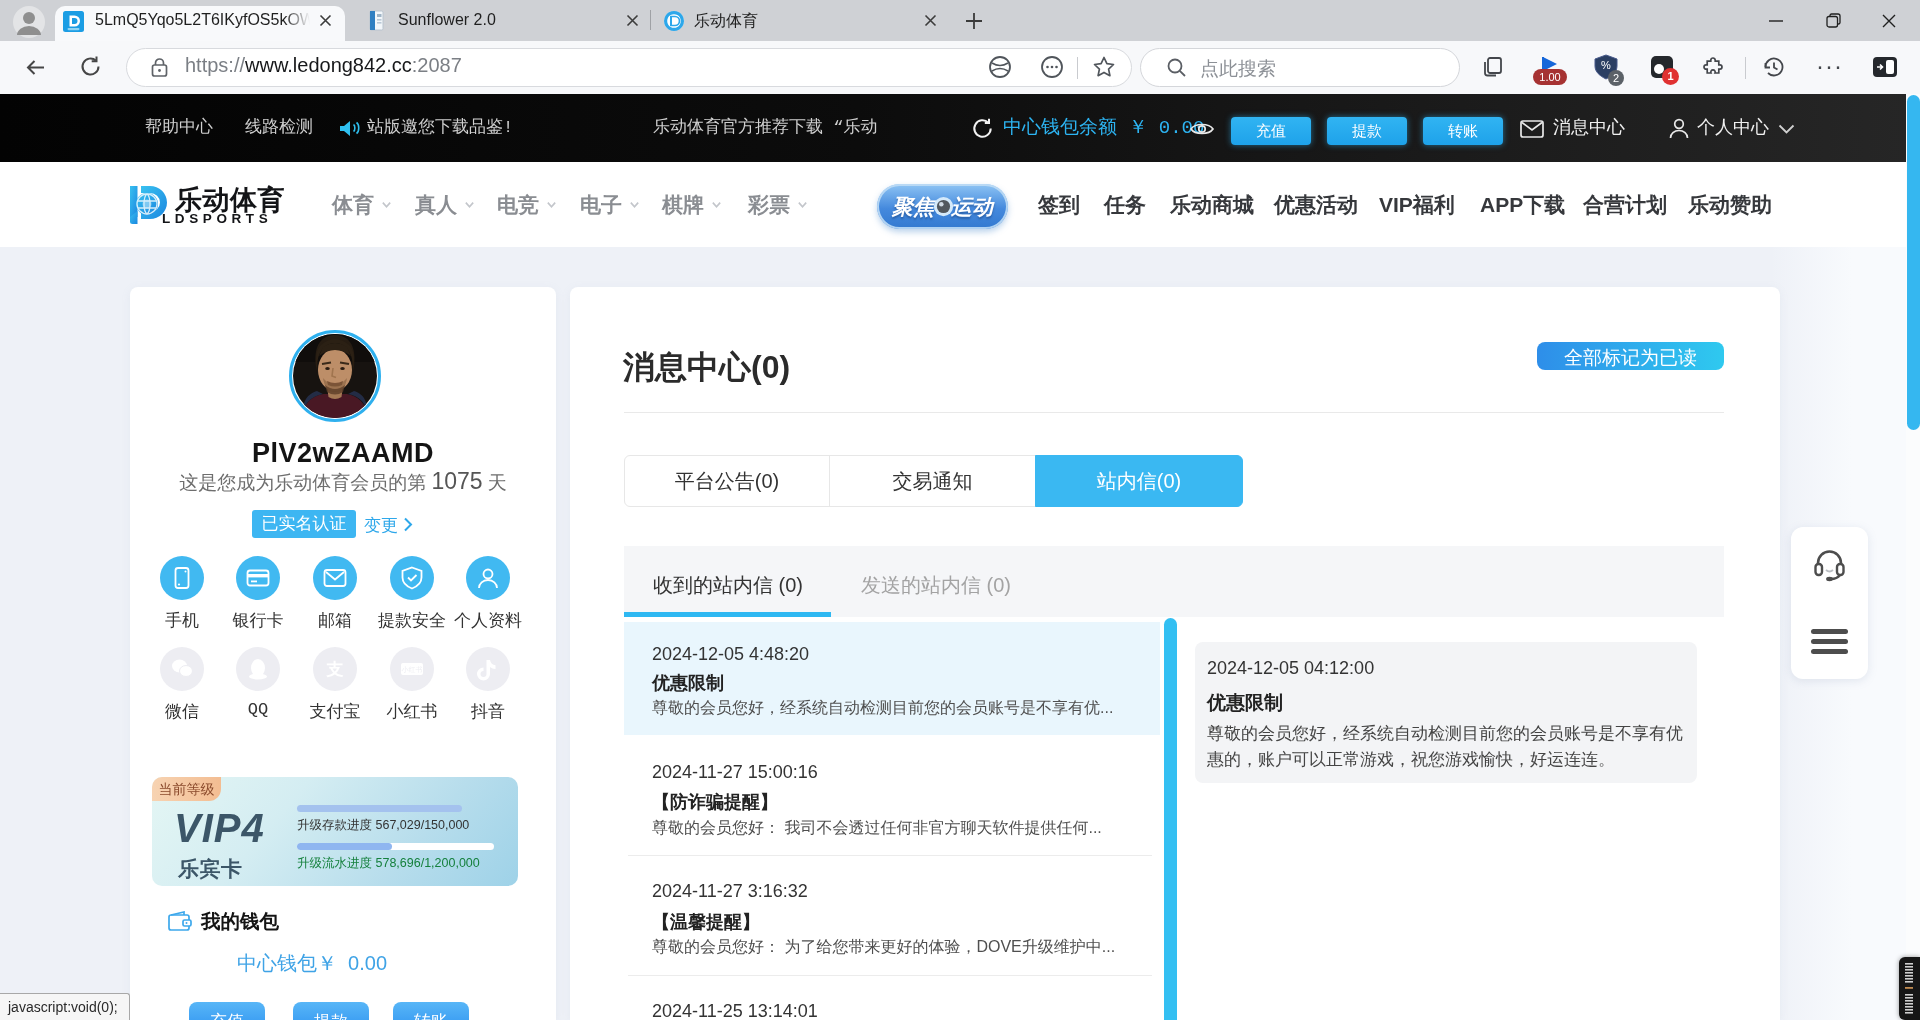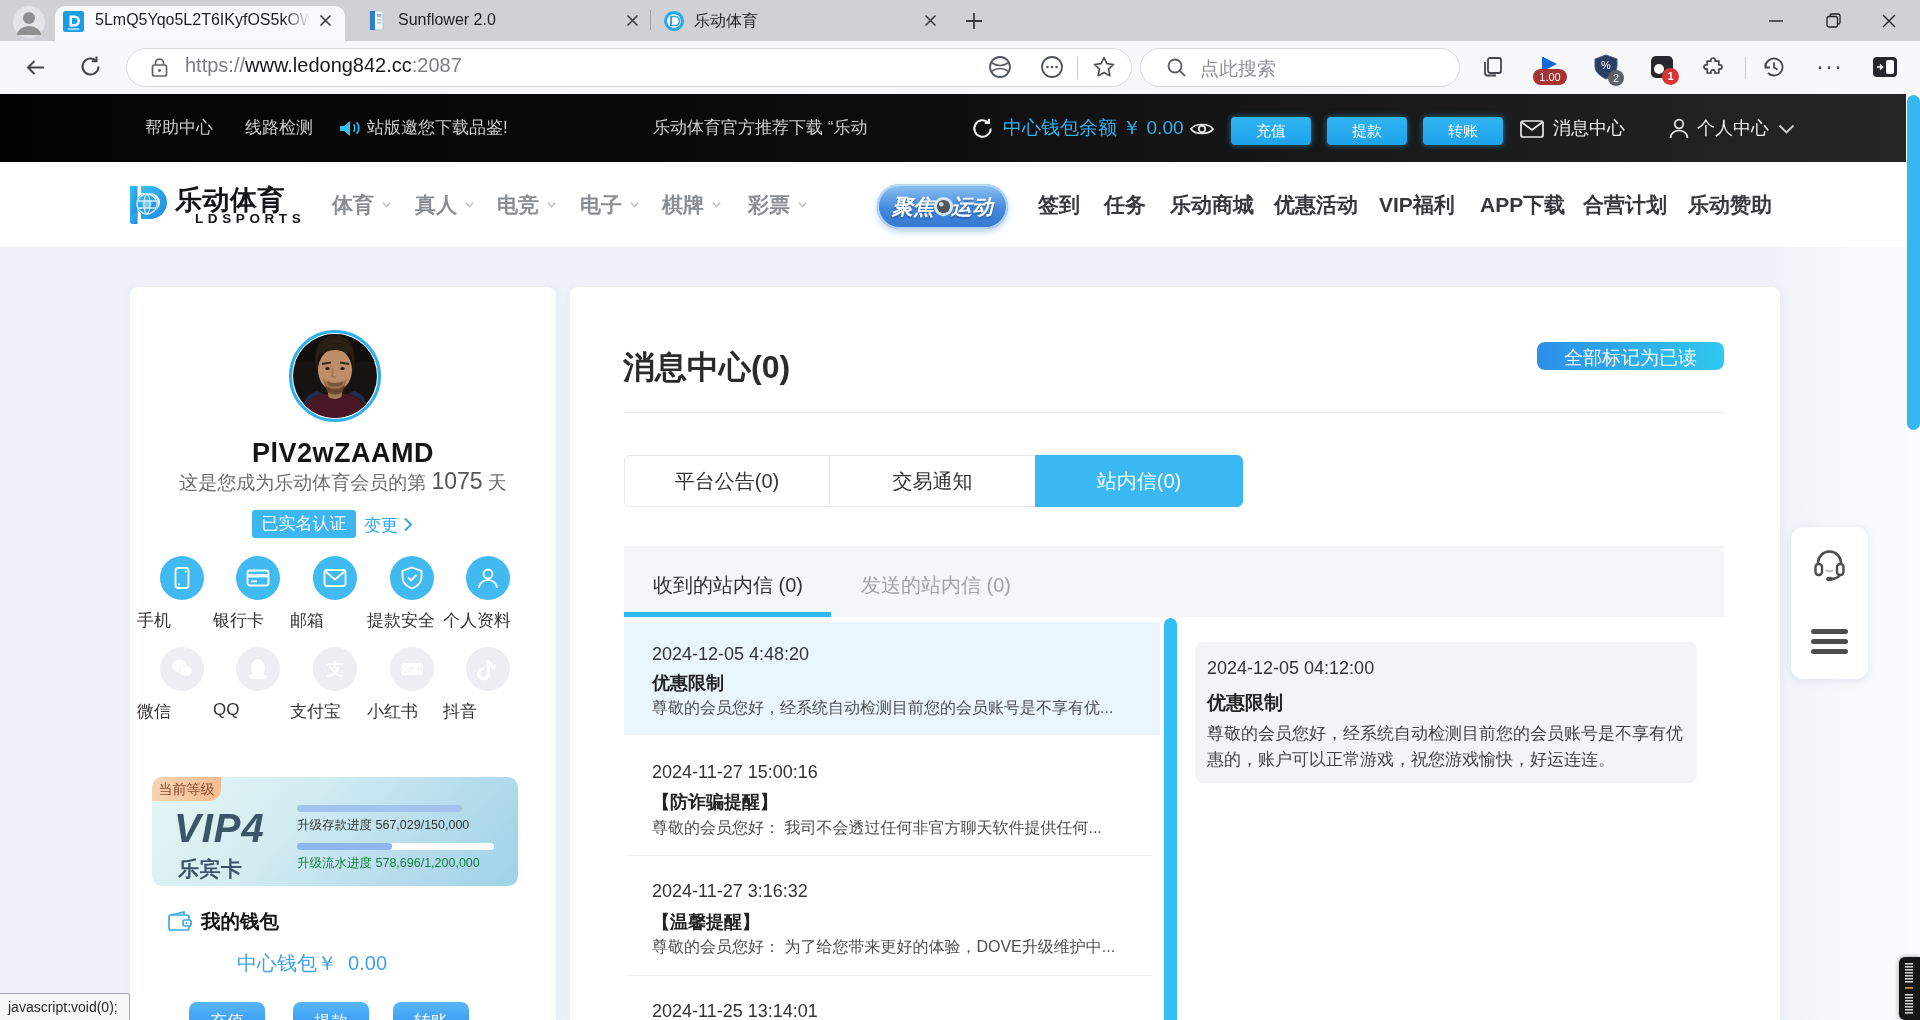--- a/index.html
+++ b/index.html
@@ -9,36 +9,36 @@
 
 
 #tabstrip { left:0; top:0; width:1920px; height:41px; background:#cfd1d5; }
 #toolbar { left:0; top:41px; width:1920px; height:53px; background:#f7f8fa; }
 .tab-active { position:absolute; left:55px; top:6px; width:290px; height:35px; background:#f8f9fb; border-radius:10px 10px 0 0; }
 .tab-title { font-size:16px; color:#1f1f1f; white-space:nowrap; overflow:hidden; }
 .tab-inactive-divider { position:absolute; top:10px; width:1px; height:20px; background:#9fa1a5; }
 
 
 #topbar { left:0; top:94px; width:1906px; height:68px; background:linear-gradient(90deg,#030303 0%,#0c0c0c 45%,#262626 100%); }
-.topbar-item { position:absolute; top:94px; height:68px; line-height:68px; color:#cfcfcf; font-size:17px; white-space:nowrap; }
+.topbar-item { position:absolute; top:94px; height:68px; line-height:68px; color:#cfcfcf; font-size:17px; white-space:nowrap;font-family:Liberation Mono, monospace; }
 .tb-btn { position:absolute; top:117px; width:80px; height:28px; background:linear-gradient(180deg,#31b4f2,#1ea2ea); border-radius:4px; color:#fff; font-size:15px; text-align:center; line-height:28px; box-shadow:0 0 6px rgba(49,180,242,.55); }
 
 
 #nav { left:0; top:162px; width:1906px; height:85px; background:#ffffff; }
 .nav-item { position:absolute; top:162px; height:100px; line-height:85px; font-size:21px; font-weight:bold; color:#8a8d92; white-space:nowrap; }
 .nav-right { color:#36383c !important; }
 .nav-caret { display:inline-block; width:11px; height:11px; margin-left:7px; position:relative; top:-2px; }
 
 
 
 #leftcard { left:130px; top:287px; width:426px; height:733px; background:#fff; border-radius:8px 8px 0 0; box-shadow:0 2px 10px rgba(150,165,190,.10); }
 #rightcard { left:570px; top:287px; width:1210px; height:733px; background:#fff; border-radius:8px 8px 0 0; box-shadow:0 2px 10px rgba(150,165,190,.10); }
 
 .circ { position:absolute; width:44px; height:44px; border-radius:50%; }
-.circ-label { position:absolute; width:90px; text-align:left; font-size:17px; color:#333; white-space:nowrap; }
+.circ-label { position:absolute; width:90px; text-align:center; font-size:17px; color:#333; white-space:nowrap;font-family:Liberation Mono, monospace; }
 
 
 .tabbox { position:absolute; top:168px; height:52px; border:1px solid #e7e7e7; background:#fff; font-size:20px; color:#333; text-align:center; line-height:50px; }
 .msg-date { font-size:18px; color:#333;text-align:right; }
 .msg-title { font-size:18px; font-weight:bold; color:#222; }
 .msg-prev { font-size:16px; color:#4f4f4f; white-space:nowrap; }
 
 #statusbubble { left:0px; top:993px; width:130px; height:27px; background:#f6f6f6; border:1px solid #a8a8a8; border-left:none; border-bottom:none; border-radius:0 3px 0 0; font-size:14px; color:#2a2a2a; line-height:26px; padding-left:8px; }
 </style>
 </head>
@@ -225,21 +225,21 @@
   <path d="M2 32 l7.5 -6 v13 h-5 a2.5 2.5 0 0 1 -2.5 -2.5 z" fill="url(#lg1)"></path>
   <path d="M13 1 h9 a17 16.5 0 0 1 0 33 h-9 v-7 h9 a10 9.5 0 0 0 0 -19 h-9 z" fill="url(#lg1)"></path>
   <circle cx="19" cy="19" r="11" fill="url(#lg1)"></circle>
   <g stroke="#e8f6fd" stroke-width="1.3" fill="none" opacity=".9">
     <circle cx="19" cy="19" r="10"></circle>
     <path d="M19 9 c-4 3 -4 17 0 20 M19 9 c4 3 4 17 0 20 M9.5 16 h19 M10 23 h18"></path>
     <circle cx="19" cy="19" r="4.5" fill="#e8f6fd" stroke="none" opacity=".5"></circle>
   </g>
 </svg>
 <div class="abs" style="left:175px;top:182px;font-size:27px;font-weight:bold;color:#131417;letter-spacing:0.5px">乐动体育</div>
-<div class="abs" style="left:195px;top:211px;font-size:13.5px;font-weight:bold;color:#131417;letter-spacing:4.6px">LDSPORTS</div>
+<div class="abs" style="left:162px;top:211px;font-size:13.5px;font-weight:bold;color:#131417;letter-spacing:4.6px">LDSPORTS</div>
 
 <div class="nav-item" style="left:332px">体育<svg class="nav-caret" viewBox="0 0 12 12">
       <path d="M2 4 L6 8.5 L10 4" fill="none" stroke="#c3c6cb" stroke-width="1.8"></path>
     </svg></div>
 <div class="nav-item" style="left:415px">真人<svg class="nav-caret" viewBox="0 0 12 12">
       <path d="M2 4 L6 8.5 L10 4" fill="none" stroke="#c3c6cb" stroke-width="1.8"></path>
     </svg></div>
 <div class="nav-item" style="left:497px">电竞<svg class="nav-caret" viewBox="0 0 12 12">
       <path d="M2 4 L6 8.5 L10 4" fill="none" stroke="#c3c6cb" stroke-width="1.8"></path>
     </svg></div>

